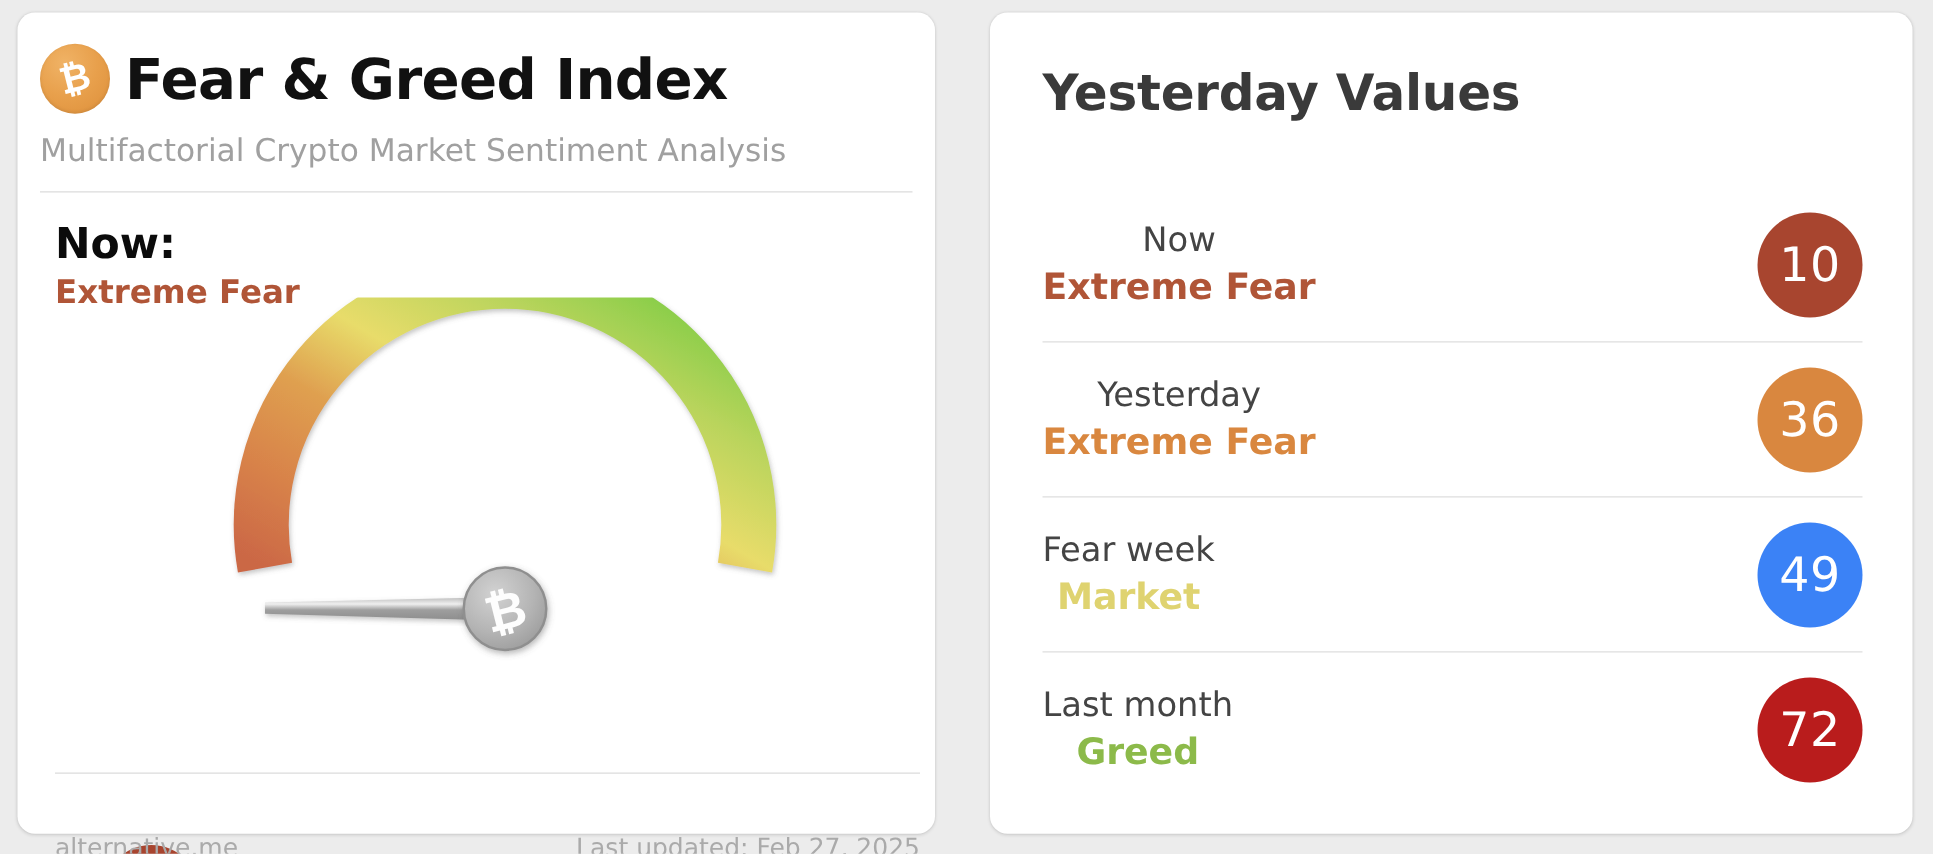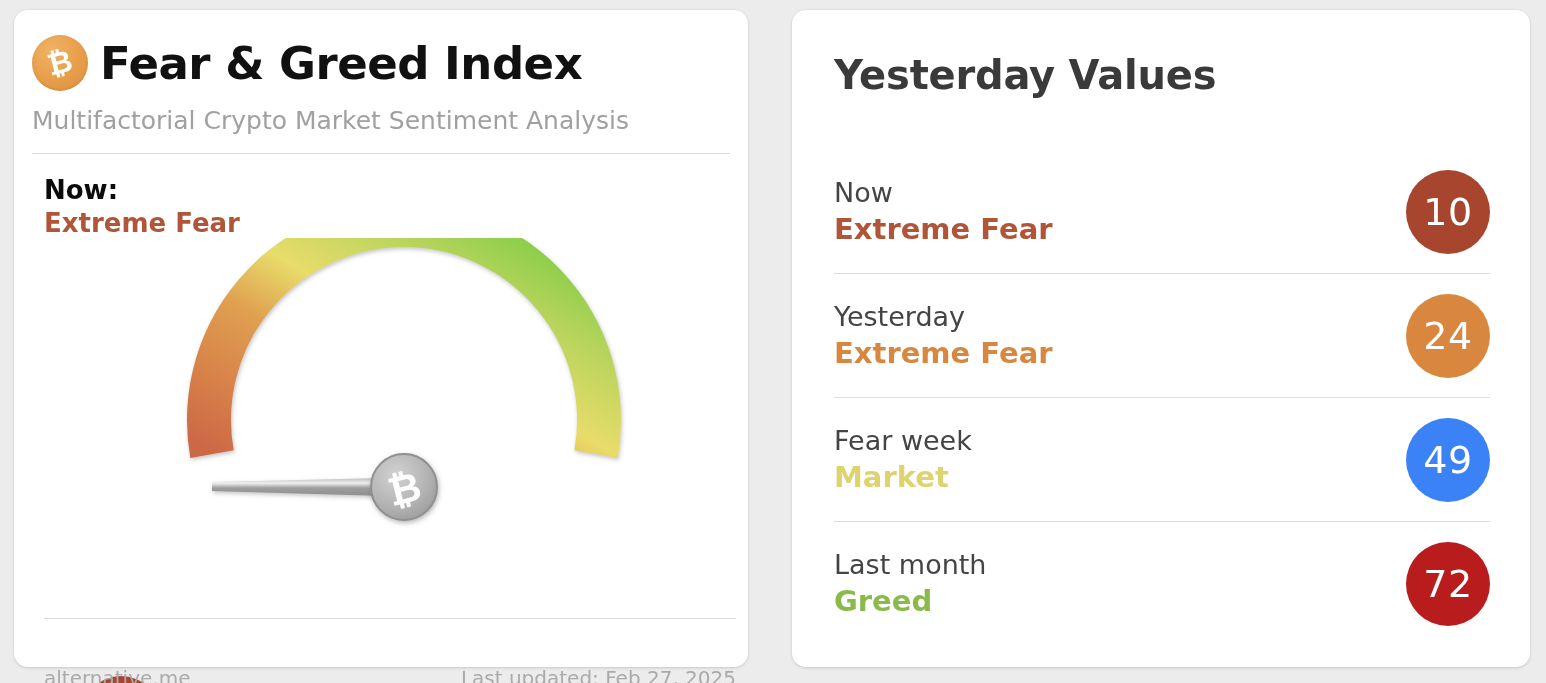--- a/index.html
+++ b/index.html
@@ -96,21 +96,21 @@
     width: 698px;
   }
 
   
   .now-block {
     position: absolute;
     left: 30px;
     top: 164px;
   }
   .now-label {
-    font-size: 26px;
+    font-size: 34px;
     font-weight: 700;
     color: #0b0b0b;
     line-height: 1.28;
   }
   .now-value {
     font-size: 26px;
     font-weight: 700;
     line-height: 1.28;
   }
 
@@ -184,20 +184,21 @@
     top: 140px;
     width: 656px;
   }
 
   .hist-row {
     position: relative;
     height: 123px;
     border-bottom: 1px solid #dedede;
     display: flex;
     align-items: center;
+    text-align: center;
   }
   .hist-row:last-child { border-bottom: none; }
 
   .hist-texts {
     display: flex;
     flex-direction: column;
     justify-content: center;
     gap: 9px;
   }
   .hist-period {
@@ -332,21 +333,21 @@
           <span>10</span>
         </div>
       </div>
 
       <div class="hist-row">
         <div class="hist-texts">
           <span class="hist-period">Yesterday</span>
           <span class="hist-class" style="color:#d9873f">Extreme Fear</span>
         </div>
         <div class="hist-badge" style="background:#d9873f">
-          <span>24</span>
+          <span>36</span>
         </div>
       </div>
 
       <div class="hist-row">
         <div class="hist-texts">
           <span class="hist-period">Fear week</span>
           <span class="hist-class" style="color:#dfd370">Market</span>
         </div>
         <div class="hist-badge" style="background:#3b82f6">
           <span>49</span>

